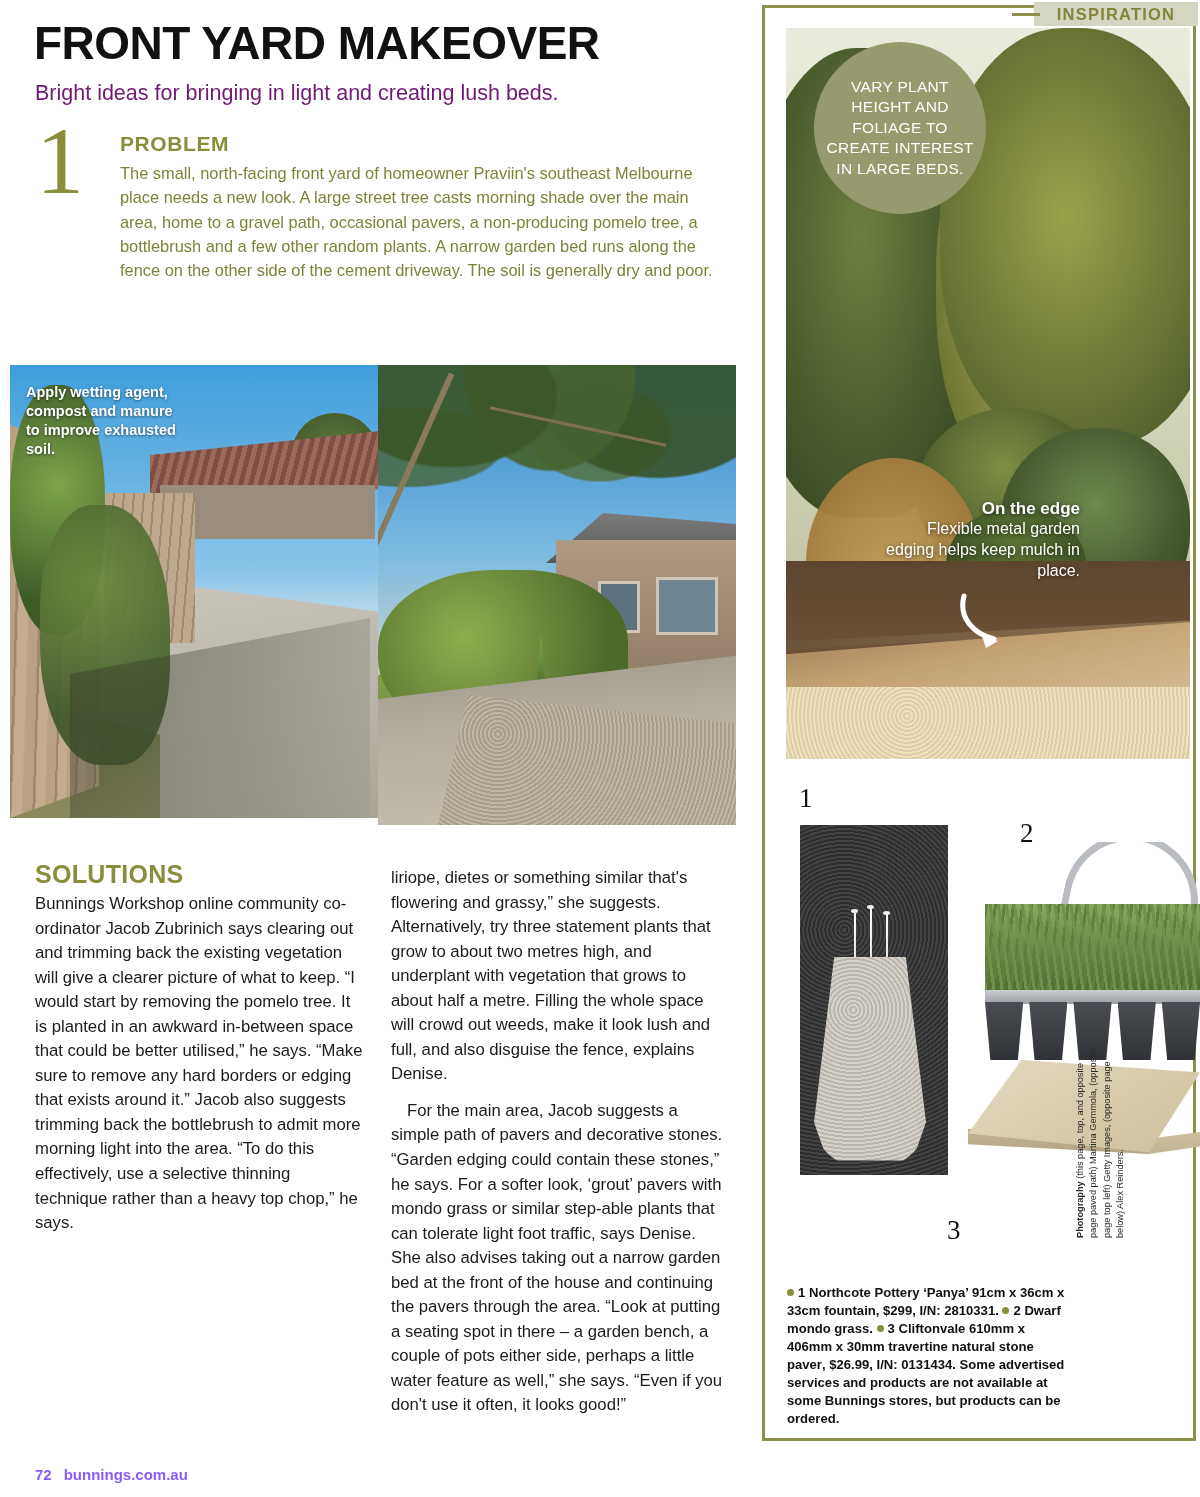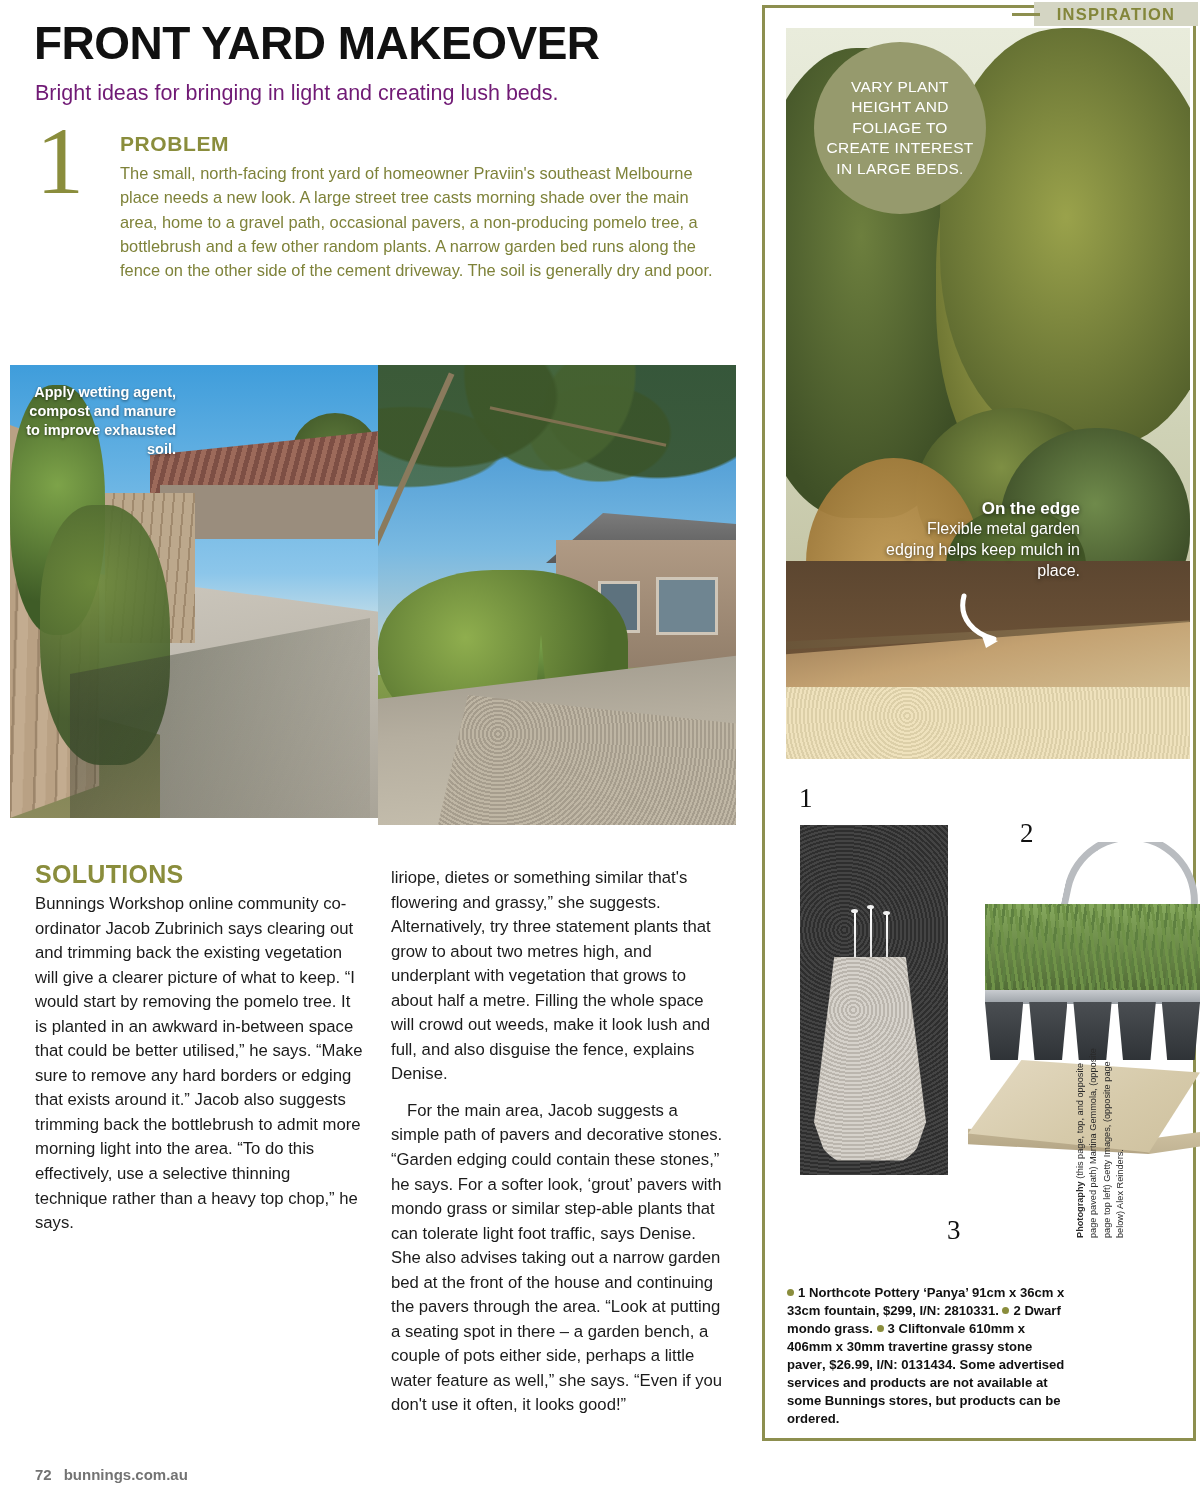--- a/index.html
+++ b/index.html
@@ -34,21 +34,21 @@
   .step-title {
     font-size: 21px; font-weight: 700; letter-spacing: 0.6px;
     color: #8a8d3c; margin-bottom: 5px;
   }
   .step-text {
     font-size: 16.4px; line-height: 1.48; color: #7e8239;
   }
 
   
   .photo { position: absolute; overflow: hidden; }
-  .photo-a { left: 10px; top: 365px; width: 378px; height: 453px; text-align: right; }
+  .photo-a { left: 10px; top: 365px; width: 378px; height: 453px; }
   .photo-b { left: 378px; top: 365px; width: 358px; height: 460px; }
 
   .photo-cap {
     position: absolute; color: #fff; font-size: 14.5px; line-height: 1.3;
     font-weight: 600; text-shadow: 0 1px 3px rgba(0,0,0,.55);
     z-index: 4;
   }
   .cap-a { left: 16px; top: 18px; width: 150px; }
   .cap-b { left: 14px; bottom: 22px; width: 160px; }
 
@@ -112,21 +112,21 @@
     font-size: 25px; font-weight: 700; letter-spacing: 0.3px; color: #8a8d3c;
   }
   .col { position: absolute; font-size: 16.7px; line-height: 1.47; color: #1b1b1b; }
   .col-1 { left: 35px; top: 892px; width: 330px; }
   .col-2 { left: 391px; top: 866px; width: 336px; }
   .col p { margin: 0; }
   .col p.indent { text-indent: 16px; margin-top: 12px; }
 
   .footer {
     position: absolute; left: 35px; top: 1466px;
-    font-size: 15px; font-weight: 700; color: #737373;
+    font-size: 15px; font-weight: 700; color: #8b5cf6;
   }
   .footer .pg { margin-right: 12px; }
 
   
   .right-col {
     position: absolute; left: 762px; top: 5px; width: 434px; height: 1436px;
     border: 3px solid #8d8f4f; background: #fff;
   }
   .insp-tab {
     position: absolute; left: 1034px; top: 2px; width: 164px; height: 24px;
@@ -379,21 +379,21 @@
 
   <div class="paver">
     <div class="paver-side"></div>
     <div class="paver-side2"></div>
     <div class="paver-top"></div>
   </div>
 
   <div class="prod-caption">
     <span class="dot"></span><b>1</b> <span>Northcote Pottery ‘Panya’ 91cm x 36cm x 33cm </span><b>fountain</b><span>, $299, I/N: 2810331.</span>
     <span class="dot"></span><b>2</b> <b>Dwarf mondo grass.</b>
-    <span class="dot"></span><b>3</b> <span>Cliftonvale 610mm x 406mm x 30mm travertine grassy stone </span><b>paver</b><span>, $26.99, I/N: 0131434.</span>
+    <span class="dot"></span><b>3</b> <span>Cliftonvale 610mm x 406mm x 30mm travertine natural stone </span><b>paver</b><span>, $26.99, I/N: 0131434.</span>
     <span>Some advertised services and products are not available at some Bunnings stores, but products can be ordered.</span>
   </div>
 
   <div class="photo-credit">
     <b>Photography</b><span> (this page, top, and opposite page paved path) Martina Gemmola, (opposite page top left) Getty Images, (opposite page below) Alex Reinders.</span>
   </div>
 
 </div>
 
 </body></html>

